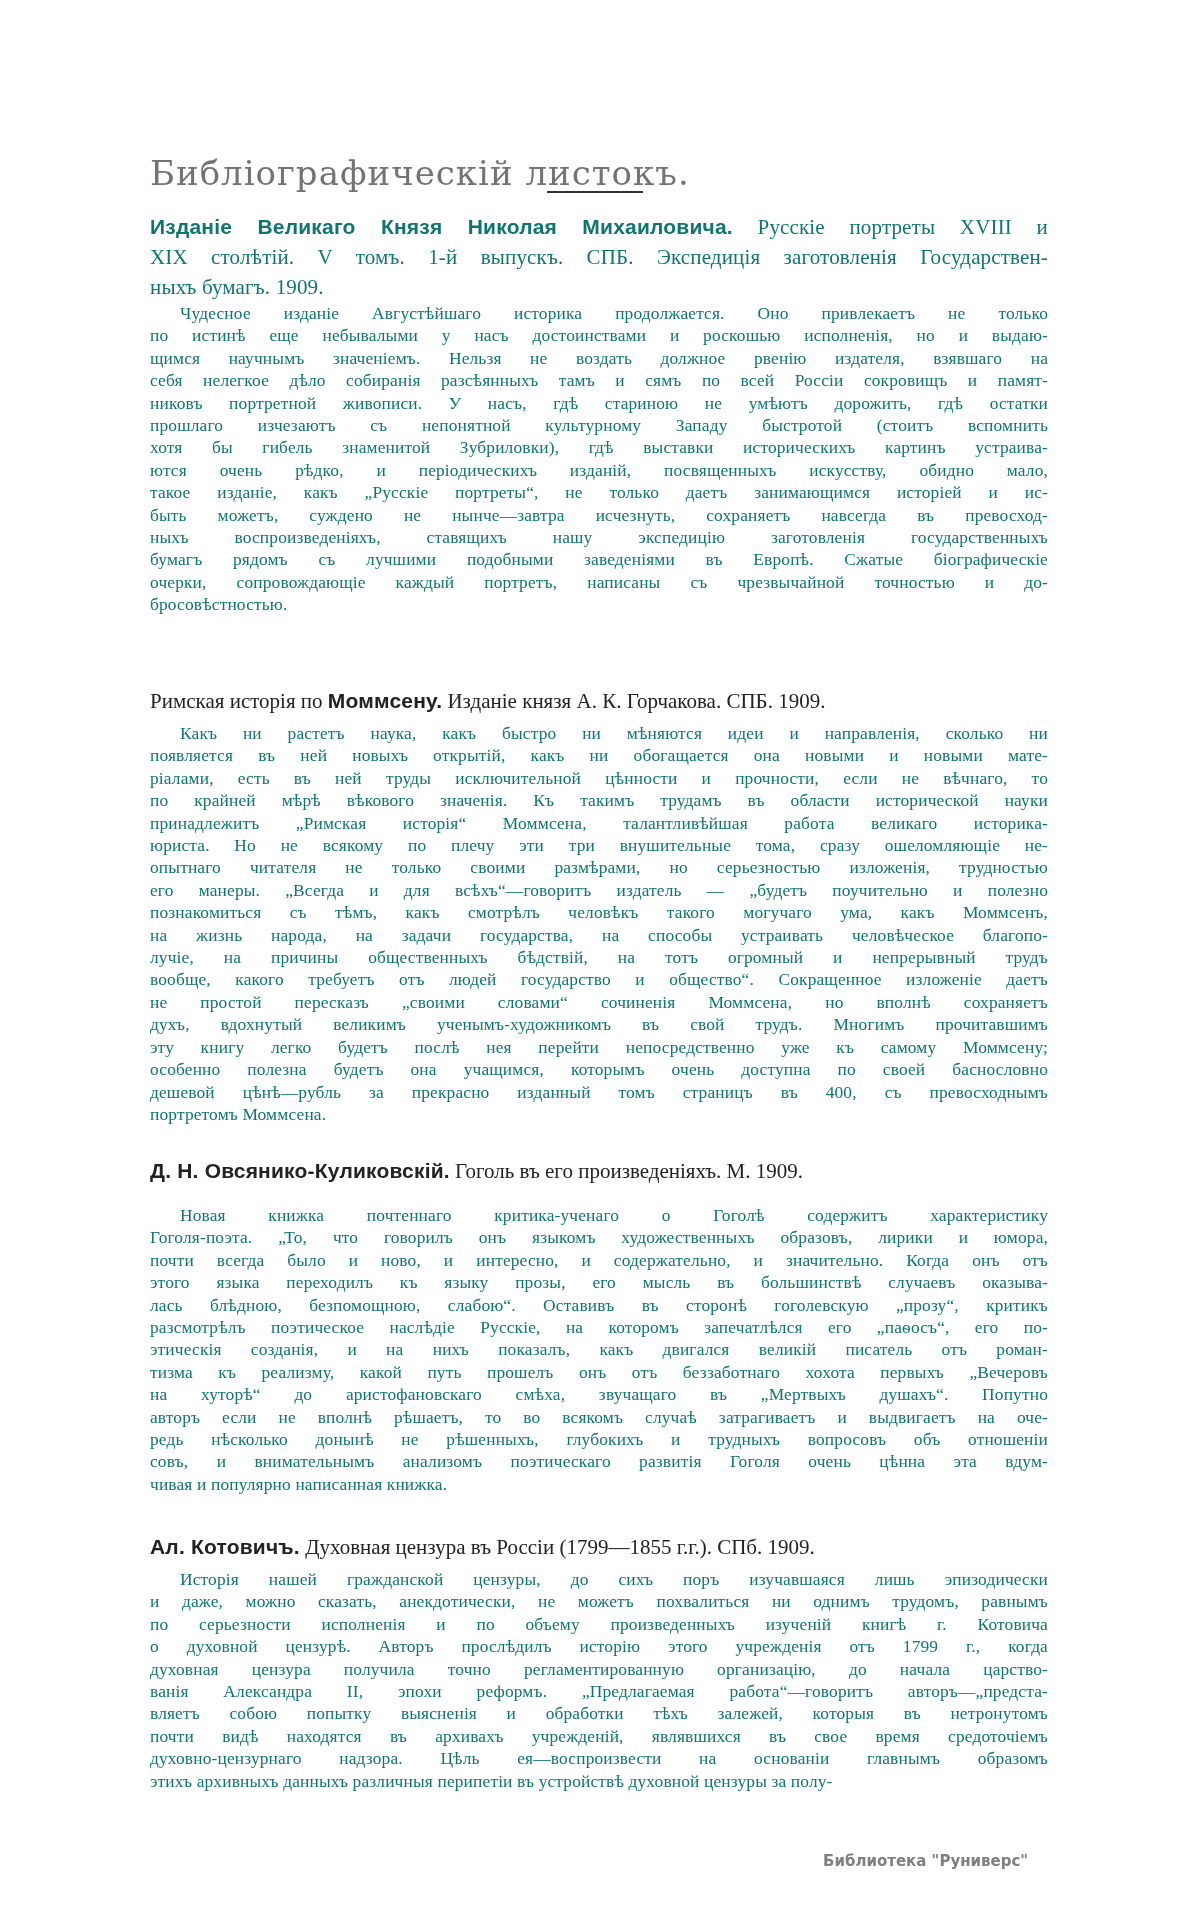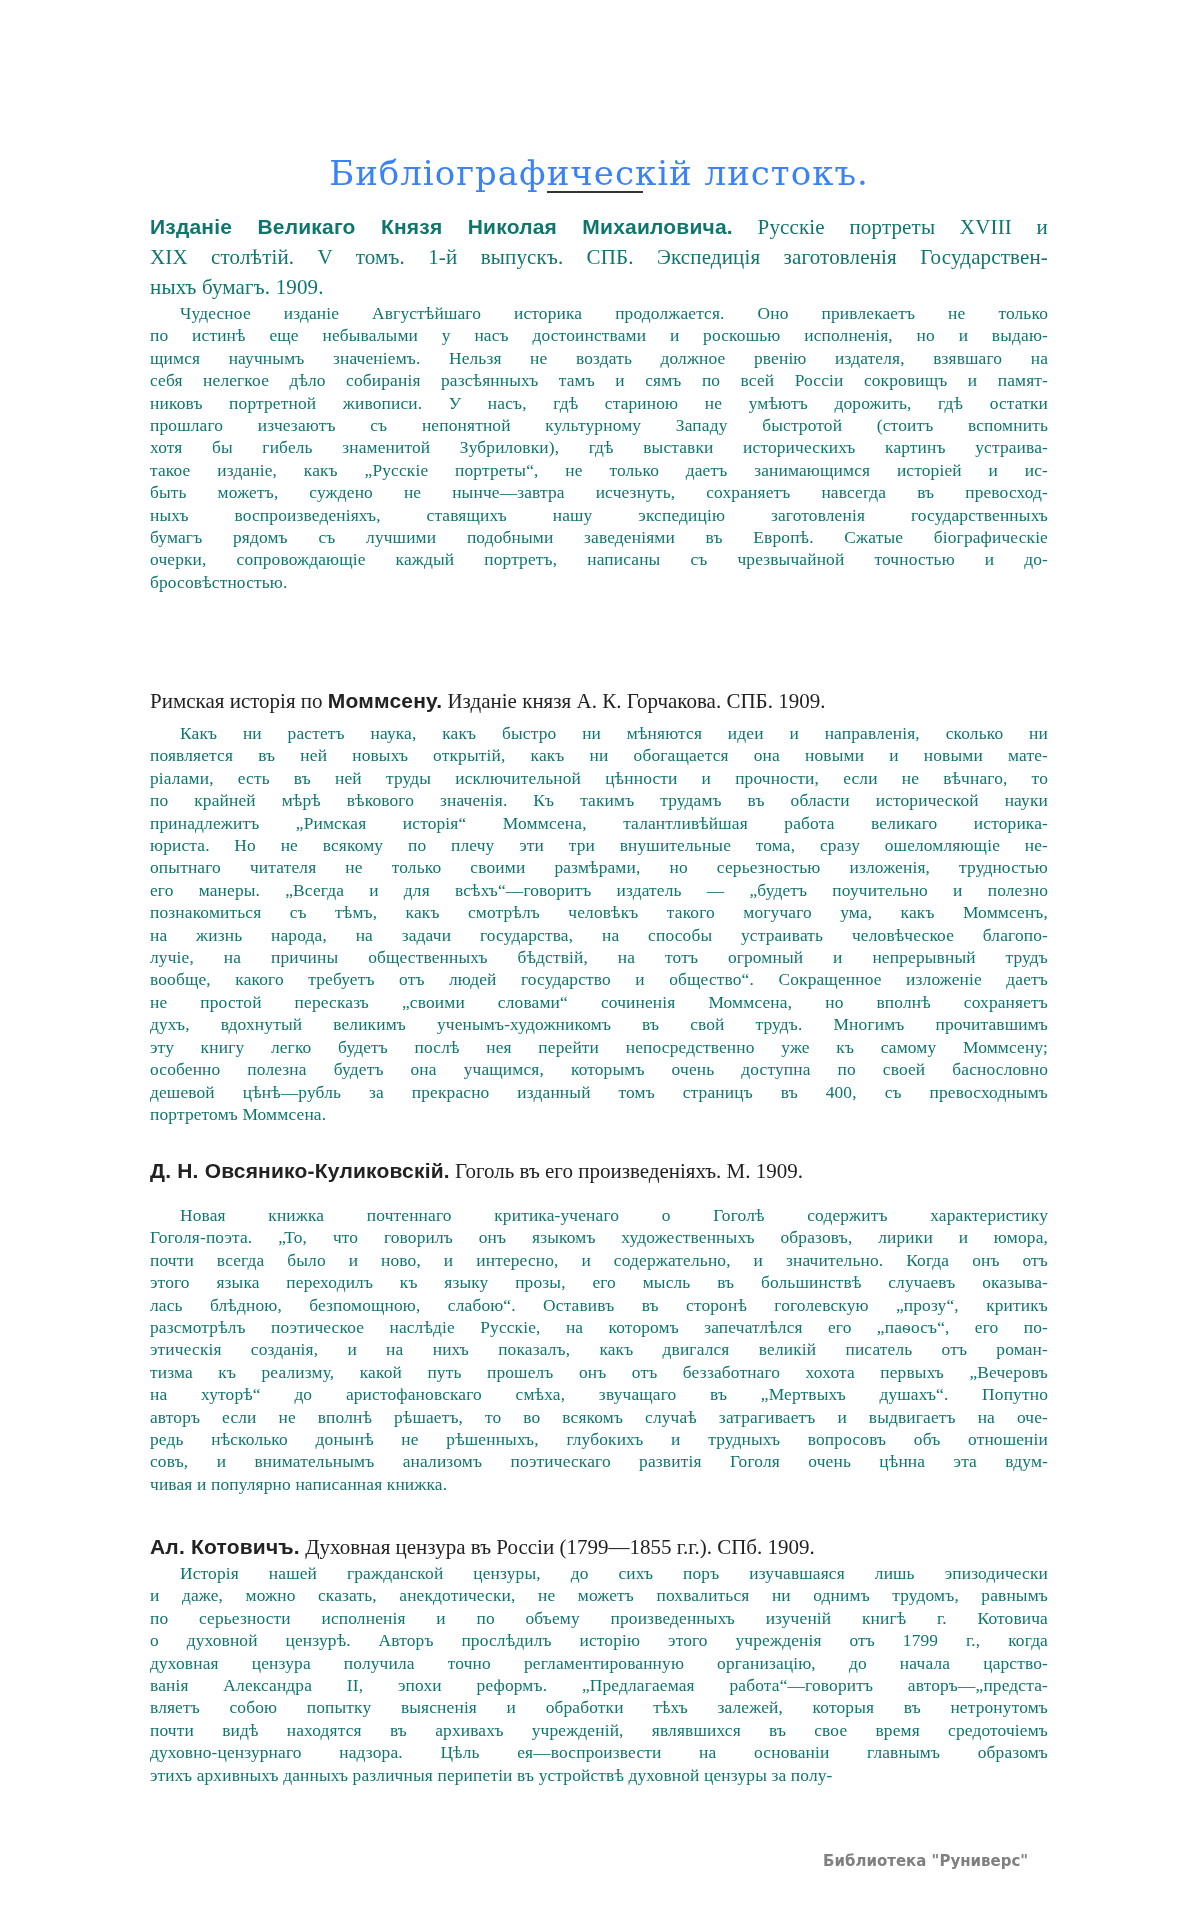--- a/index.html
+++ b/index.html
@@ -4,21 +4,21 @@
 <style>
   html, body { margin: 0; padding: 0; background: #ffffff; }
   body { width: 1200px; height: 1920px; position: relative; overflow: hidden; }
   .page {
     position: absolute; left: 150px; top: 0; width: 898px;
     font-family: "Liberation Serif", "DejaVu Serif", serif;
     color: #1a1a1a;
   }
   .title {
     position: absolute; left: 0; right: 0; top: 130px;
-    text-align: center; font-size: 34px; letter-spacing: 1px; color: #3b82f6;
+    text-align: left; font-size: 34px; letter-spacing: 1px; color: #737373;
     font-family: "DejaVu Serif", serif; font-weight: normal;
   }
   .rule {
     position: absolute; left: 397px; width: 96px; top: 191px; height: 2px;
     background: #333;
   }
   .entry { position: absolute; left: 0; width: 898px; }
   .head {
     font-size: 21px; line-height: 30px; color: #222;
     text-align: justify;
@@ -58,20 +58,21 @@
       <span class="line last" style="font-size:21px;line-height:30px;">ныхъ бумагъ. 1909.</span>
     </div>
     <div class="body" style="">
         <span class="line indent">Чудесное изданіе Августѣйшаго историка продолжается. Оно привлекаетъ не только</span>
         <span class="line">по истинѣ еще небывалыми у насъ достоинствами и роскошью исполненія, но и выдаю-</span>
         <span class="line">щимся научнымъ значеніемъ. Нельзя не воздать должное рвенію издателя, взявшаго на</span>
         <span class="line">себя нелегкое дѣло собиранія разсѣянныхъ тамъ и сямъ по всей Россіи сокровищъ и памят-</span>
         <span class="line">никовъ портретной живописи. У насъ, гдѣ стариною не умѣютъ дорожить, гдѣ остатки</span>
         <span class="line">прошлаго изчезаютъ съ непонятной культурному Западу быстротой (стоитъ вспомнить</span>
         <span class="line">хотя бы гибель знаменитой Зубриловки), гдѣ выставки историческихъ картинъ устраива-</span>
+        <span class="line">ются очень рѣдко, и періодическихъ изданій, посвященныхъ искусству, обидно мало,</span>
         <span class="line">такое изданіе, какъ „Русскіе портреты“, не только даетъ занимающимся исторіей и ис-</span>
         <span class="line">быть можетъ, суждено не нынче—завтра исчезнуть, сохраняетъ навсегда въ превосход-</span>
         <span class="line">ныхъ воспроизведеніяхъ, ставящихъ нашу экспедицію заготовленія государственныхъ</span>
         <span class="line">бумагъ рядомъ съ лучшими подобными заведеніями въ Европѣ. Сжатые біографическіе</span>
         <span class="line">очерки, сопровождающіе каждый портретъ, написаны съ чрезвычайной точностью и до-</span>
         <span class="line last">бросовѣстностью.</span>
       </div>
   </div>
 
   <div class="entry" style="top:686px;">
@@ -122,21 +123,21 @@
         <span class="line">совъ, и внимательнымъ анализомъ поэтическаго развитія Гоголя очень цѣнна эта вдум-</span>
         <span class="line last">чивая и популярно написанная книжка.</span>
       </div>
   </div>
 
   <div class="entry" style="top:1532px;">
     <div class="head center">
       <span class="author">Ал. Котовичъ.</span>
       <span>Духовная цензура въ Россіи (1799—1855 г.г.). СПб. 1909.</span>
     </div>
-    <div class="body" style="">
+    <div class="body" style="margin-top:6px;">
         <span class="line indent">Исторія нашей гражданской цензуры, до сихъ поръ изучавшаяся лишь эпизодически</span>
         <span class="line">и даже, можно сказать, анекдотически, не можетъ похвалиться ни однимъ трудомъ, равнымъ</span>
         <span class="line">по серьезности исполненія и по объему произведенныхъ изученій книгѣ г. Котовича</span>
         <span class="line">о духовной цензурѣ. Авторъ прослѣдилъ исторію этого учрежденія отъ 1799 г., когда</span>
         <span class="line">духовная цензура получила точно регламентированную организацію, до начала царство-</span>
         <span class="line">ванія Александра II, эпохи реформъ. „Предлагаемая работа“—говоритъ авторъ—„предста-</span>
         <span class="line">вляетъ собою попытку выясненія и обработки тѣхъ залежей, которыя въ нетронутомъ</span>
         <span class="line">почти видѣ находятся въ архивахъ учрежденій, являвшихся въ свое время средоточіемъ</span>
         <span class="line">духовно-цензурнаго надзора. Цѣль ея—воспроизвести на основаніи главнымъ образомъ</span>
         <span class="line last">этихъ архивныхъ данныхъ различныя перипетіи въ устройствѣ духовной цензуры за полу-</span>

